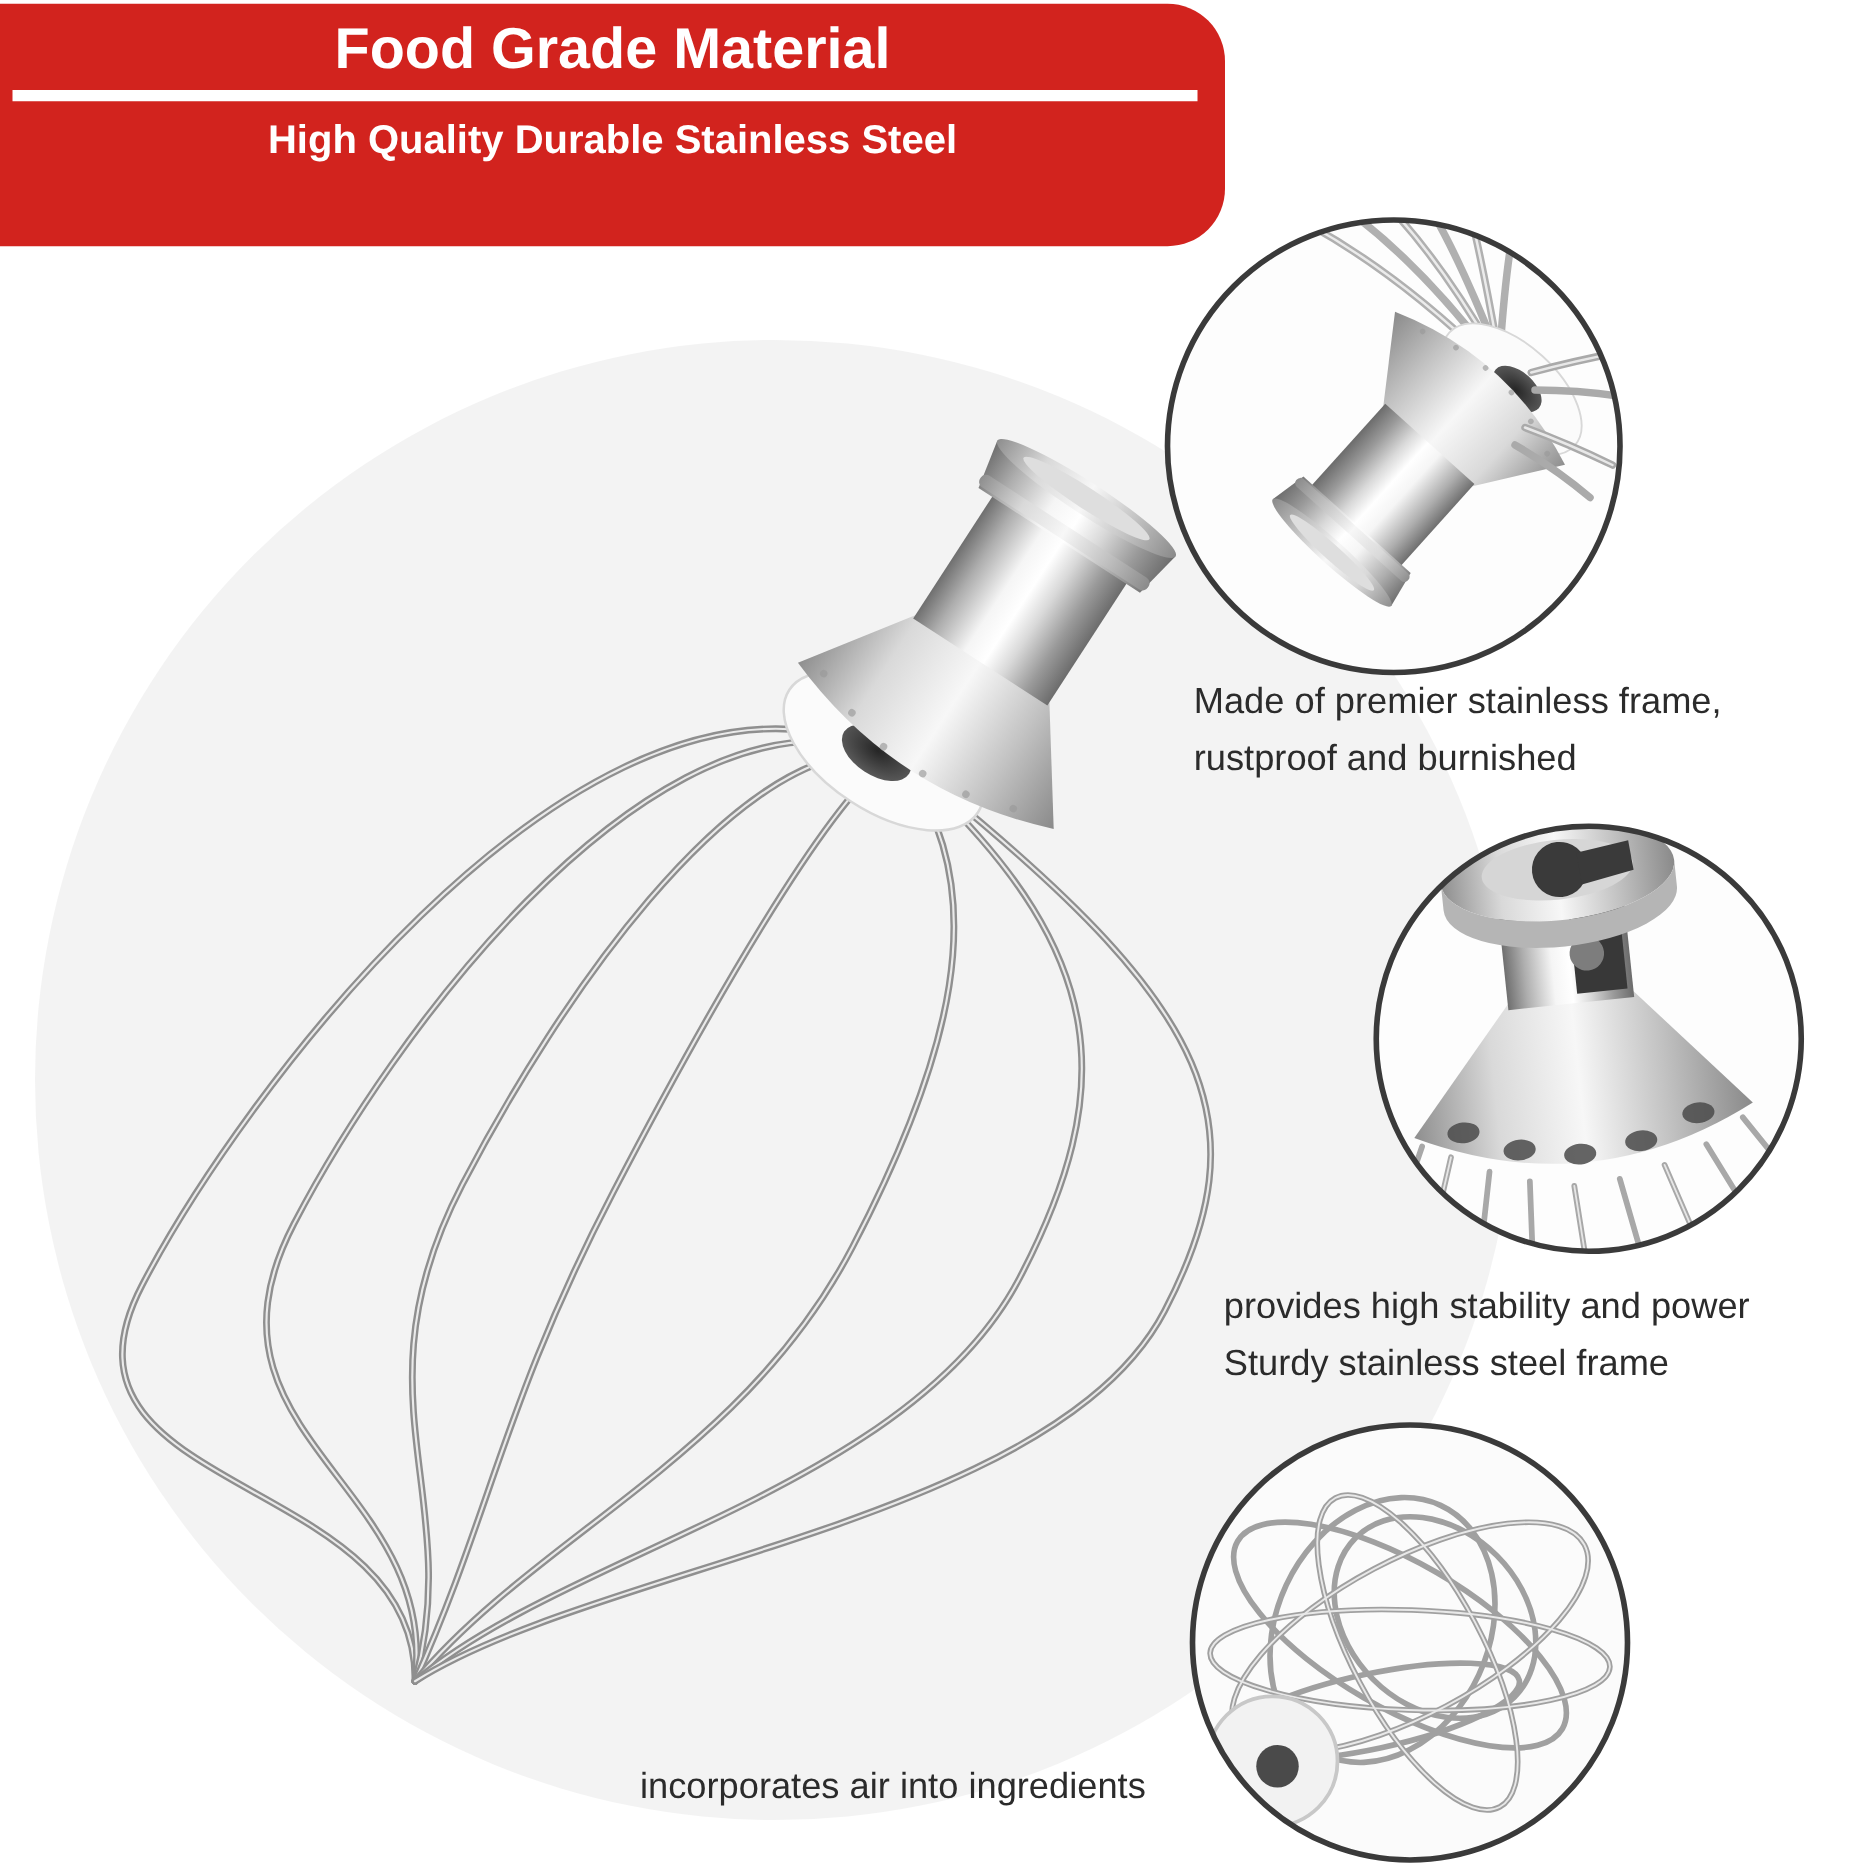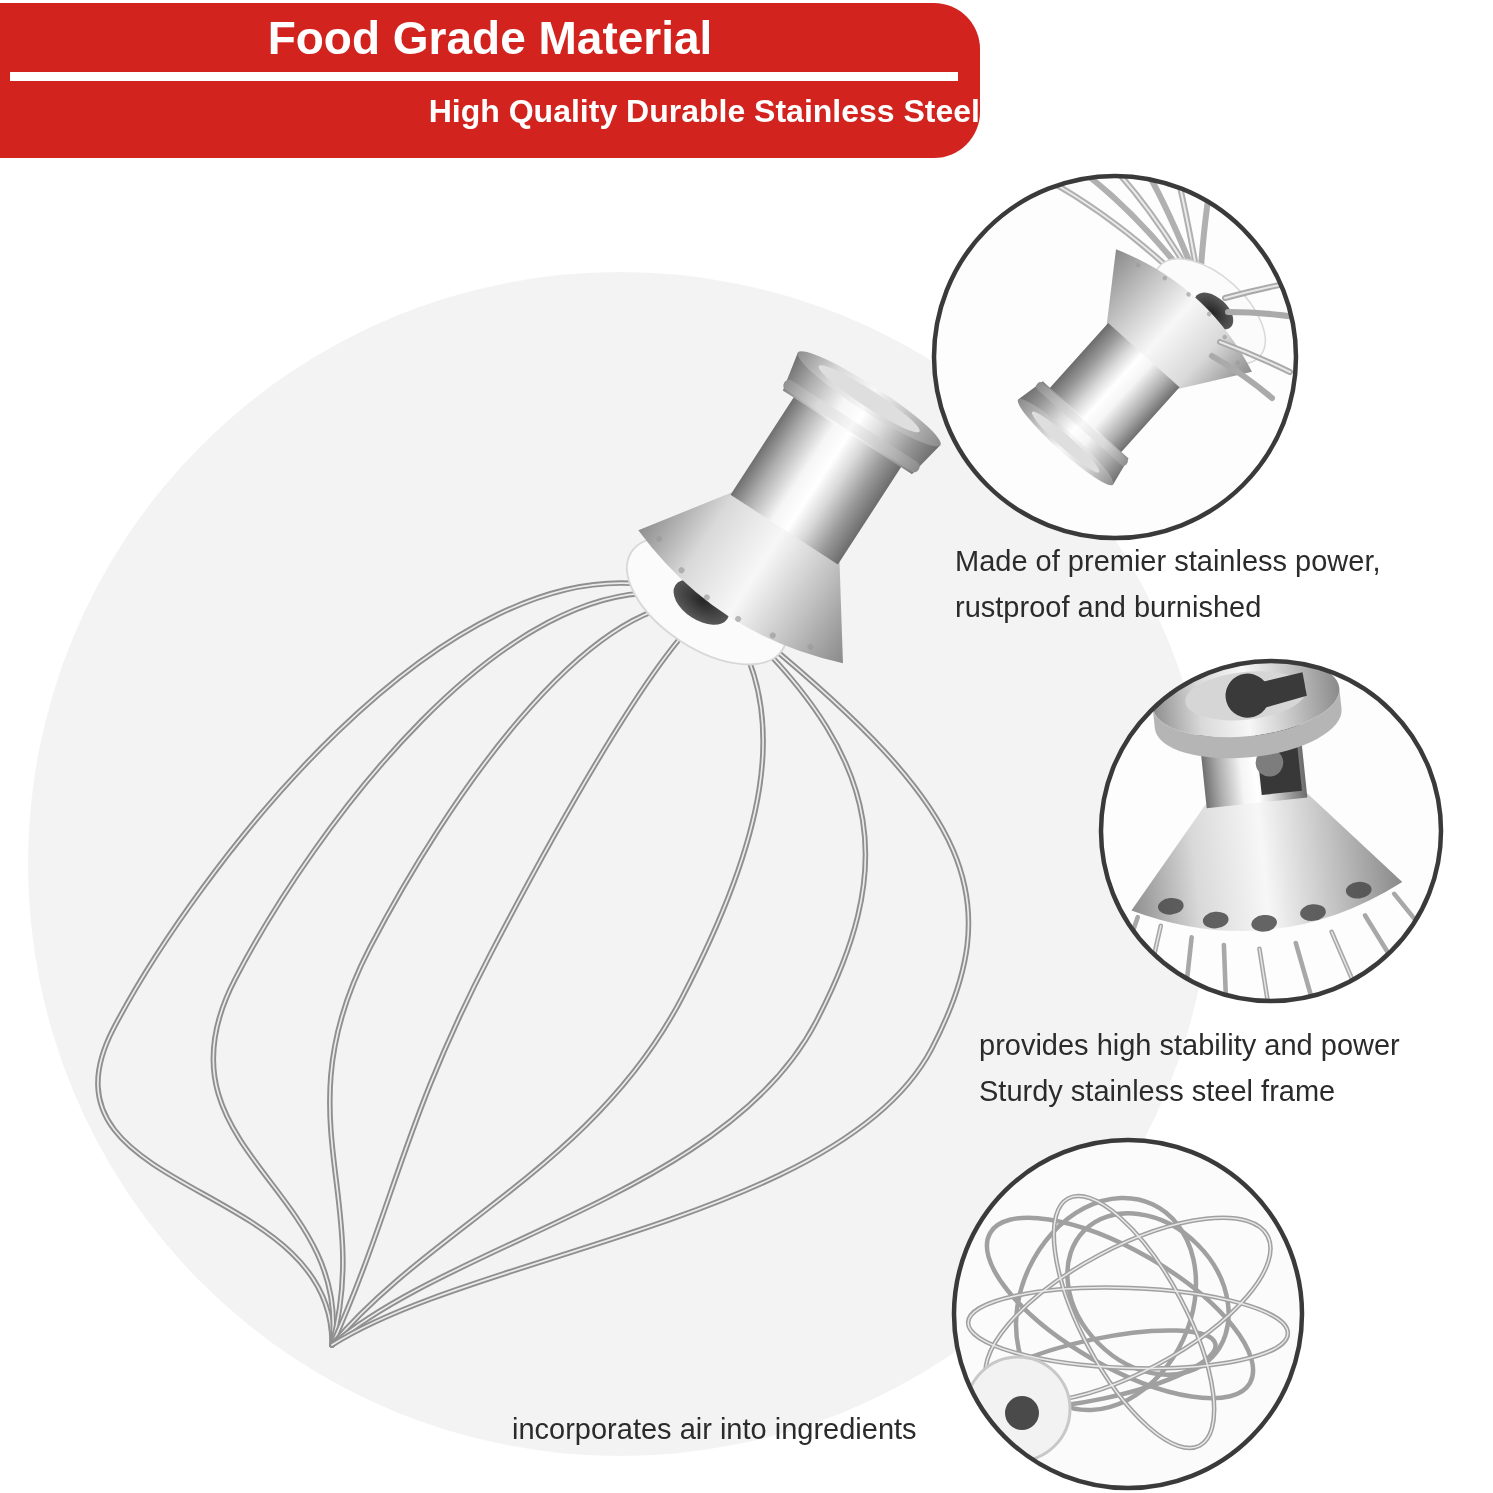--- a/index.html
+++ b/index.html
@@ -6,26 +6,26 @@
   .stage{
     position:relative;width:1493px;height:1493px;background:#ffffff;
     overflow:hidden;font-family:"Liberation Sans",sans-serif;
   }
   .bg-blob{
     position:absolute;left:28px;top:272px;width:1184px;height:1184px;border-radius:50%;
     background:radial-gradient(circle,#f3f3f3 0%,#f3f3f3 84%,rgba(243,243,243,0) 100%);
   }
   svg.illus{position:absolute;left:0;top:0;}
   .banner{
-    position:absolute;left:0;top:3px;width:980px;height:155px;
+    position:absolute;left:0;top:3px;width:980px;height:194px;
     background:#d2231e;border-radius:0 46px 46px 0;color:#ffffff;text-align:center;
   }
   .banner-title{margin-top:9px;font-size:46px;font-weight:bold;line-height:52px;}
   .banner-line{height:9px;background:#ffffff;margin:8px 22px 0 10px;}
-  .banner-sub{margin-top:12px;font-size:32px;font-weight:bold;line-height:36px;text-align:right;}
+  .banner-sub{margin-top:12px;font-size:32px;font-weight:bold;line-height:36px;}
   .caption{
     position:absolute;color:#2b2b2b;font-size:29px;line-height:46px;
     font-family:"Liberation Sans",sans-serif;white-space:nowrap;
   }
   .cap-1{left:955px;top:538px;}
   .cap-2{left:979px;top:1022px;}
   .cap-3{left:512px;top:1406px;}
 </style>
 </head>
 <body>
@@ -201,21 +201,21 @@
     </g>
   </svg>
 
   <div class="banner" style="background: rgb(210, 35, 30); color: rgb(255, 255, 255);">
     <div class="banner-title">Food Grade Material</div>
     <div class="banner-line"></div>
     <div class="banner-sub">High Quality Durable Stainless Steel</div>
   </div>
 
   <div class="caption cap-1" style="color: rgb(43, 43, 43);">
-    <div>Made of premier stainless power,</div>
+    <div>Made of premier stainless frame,</div>
     <div>rustproof and burnished</div>
   </div>
   <div class="caption cap-2" style="color: rgb(43, 43, 43);">
     <div>provides high stability and power</div>
     <div>Sturdy stainless steel frame</div>
   </div>
   <div class="caption cap-3" style="color: rgb(43, 43, 43);">
     <div>incorporates air into ingredients</div>
   </div>
 

